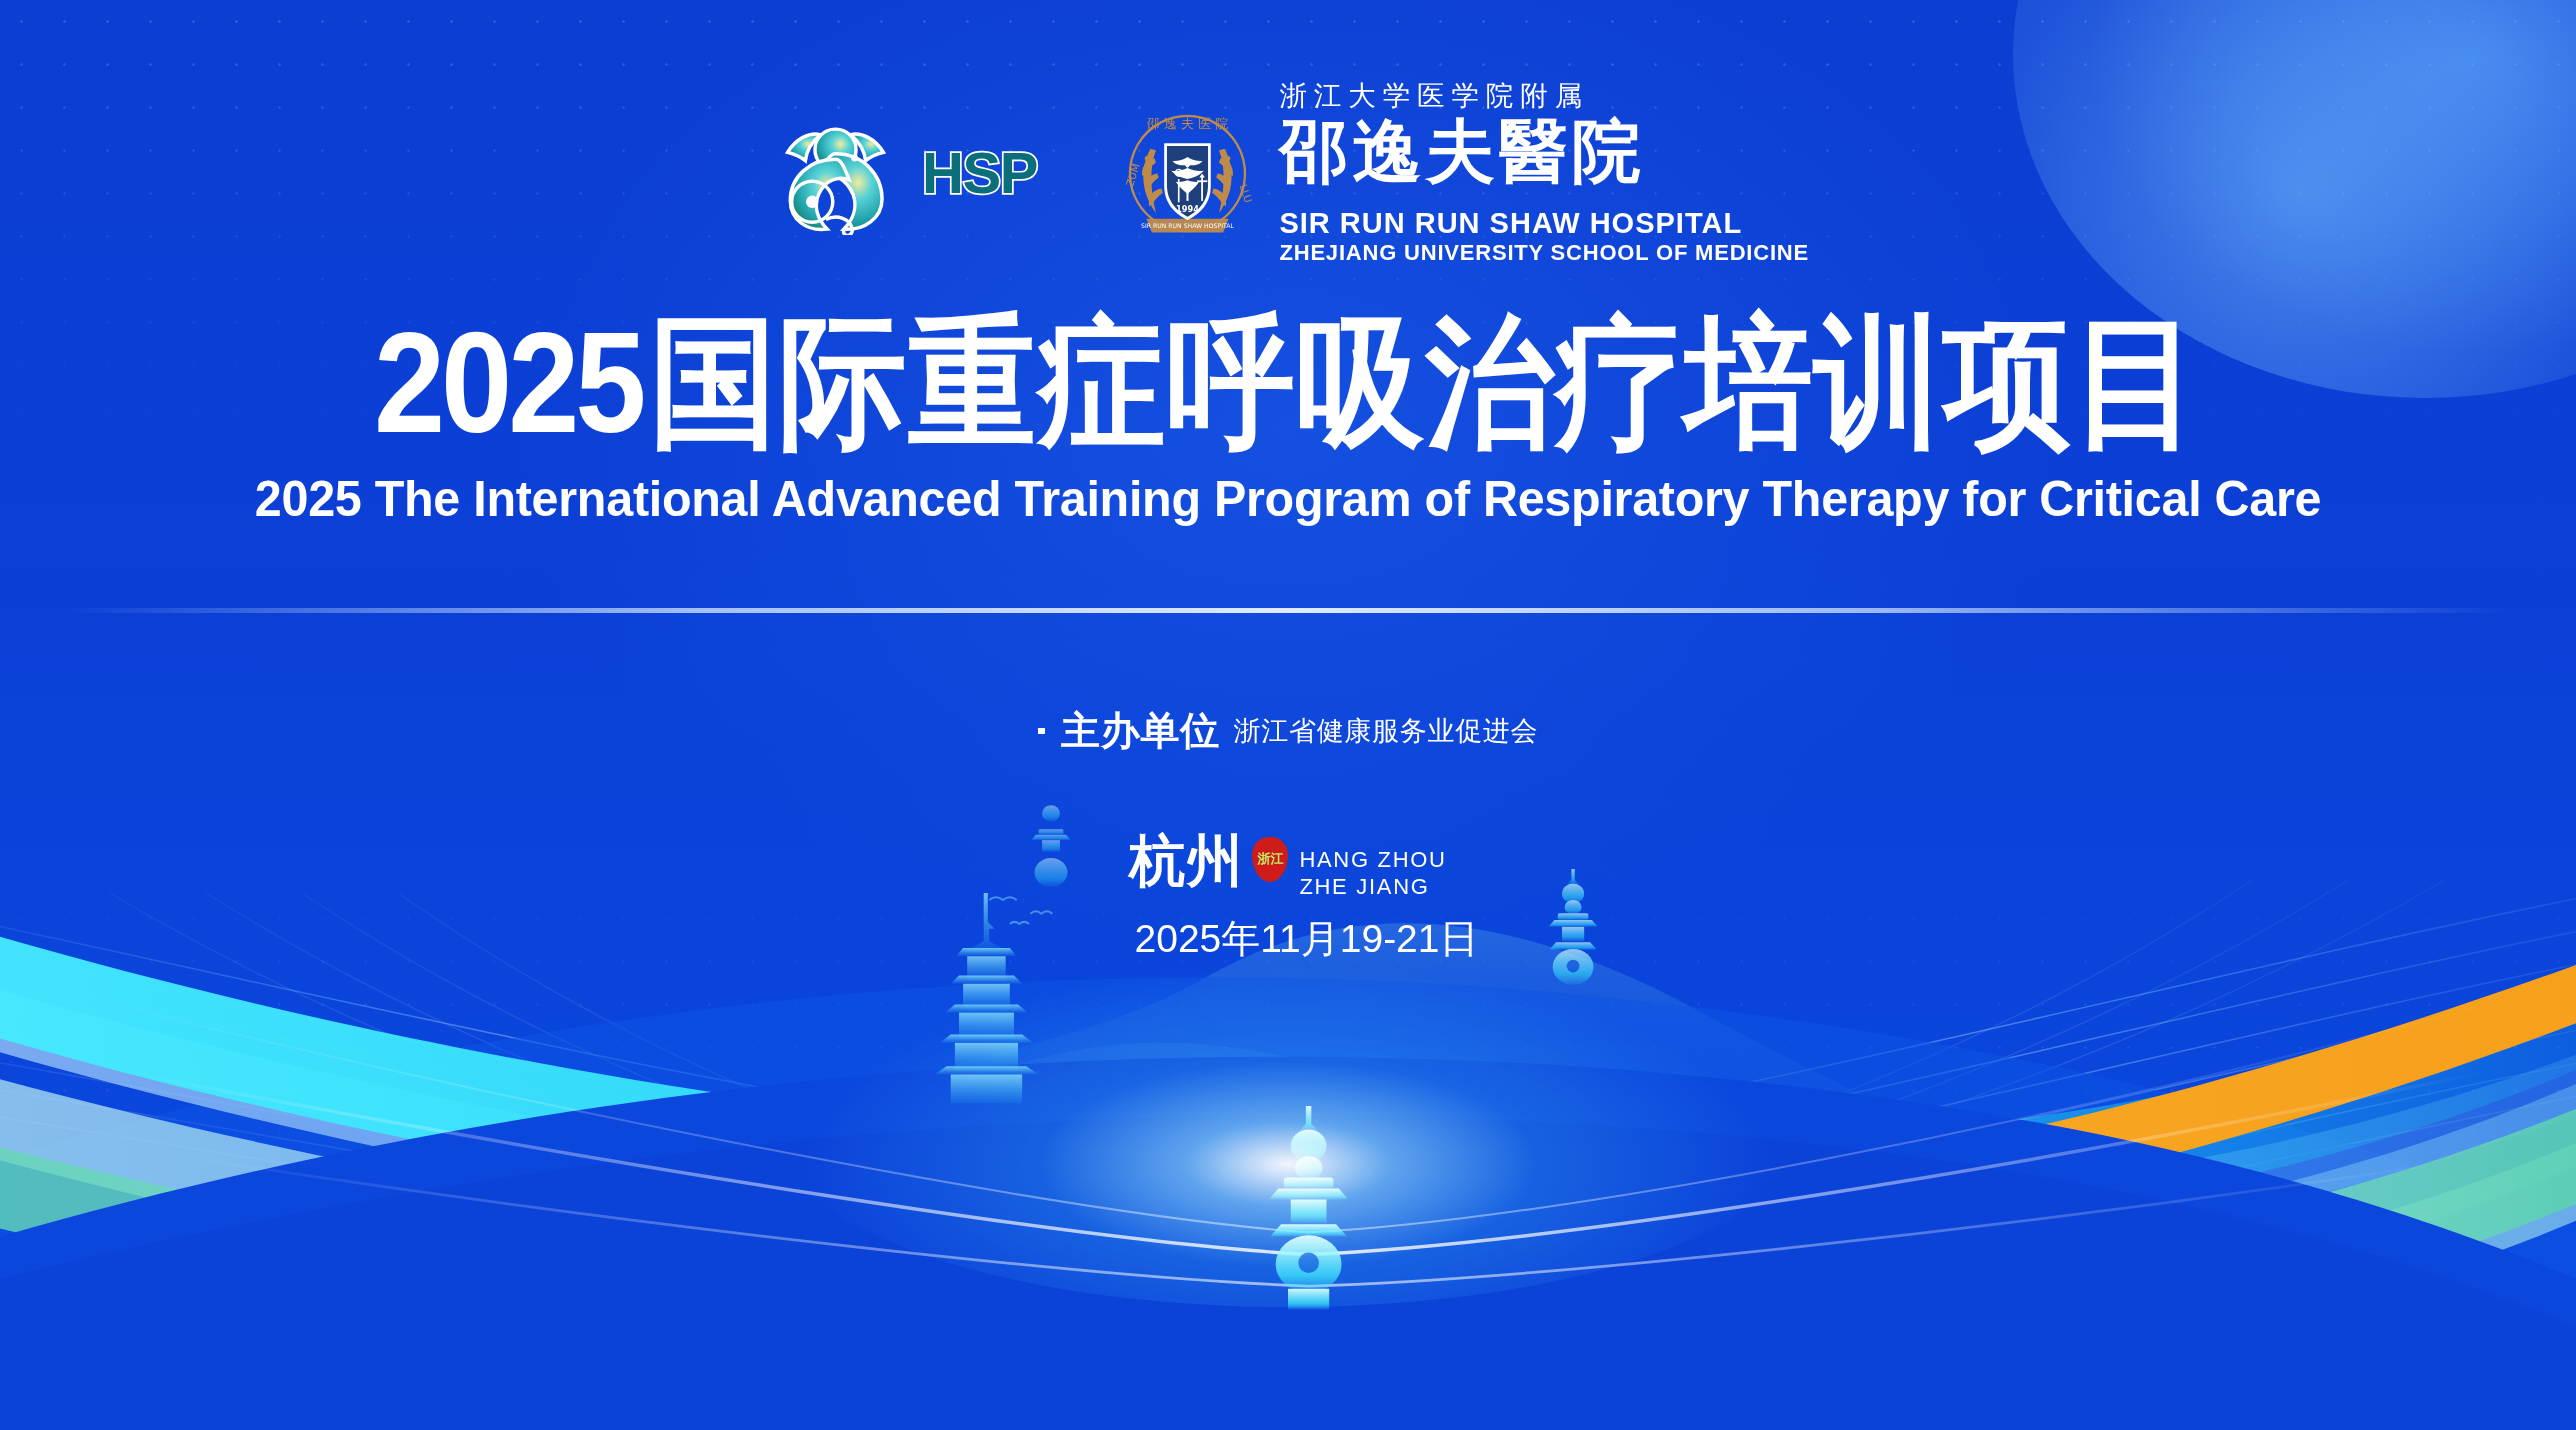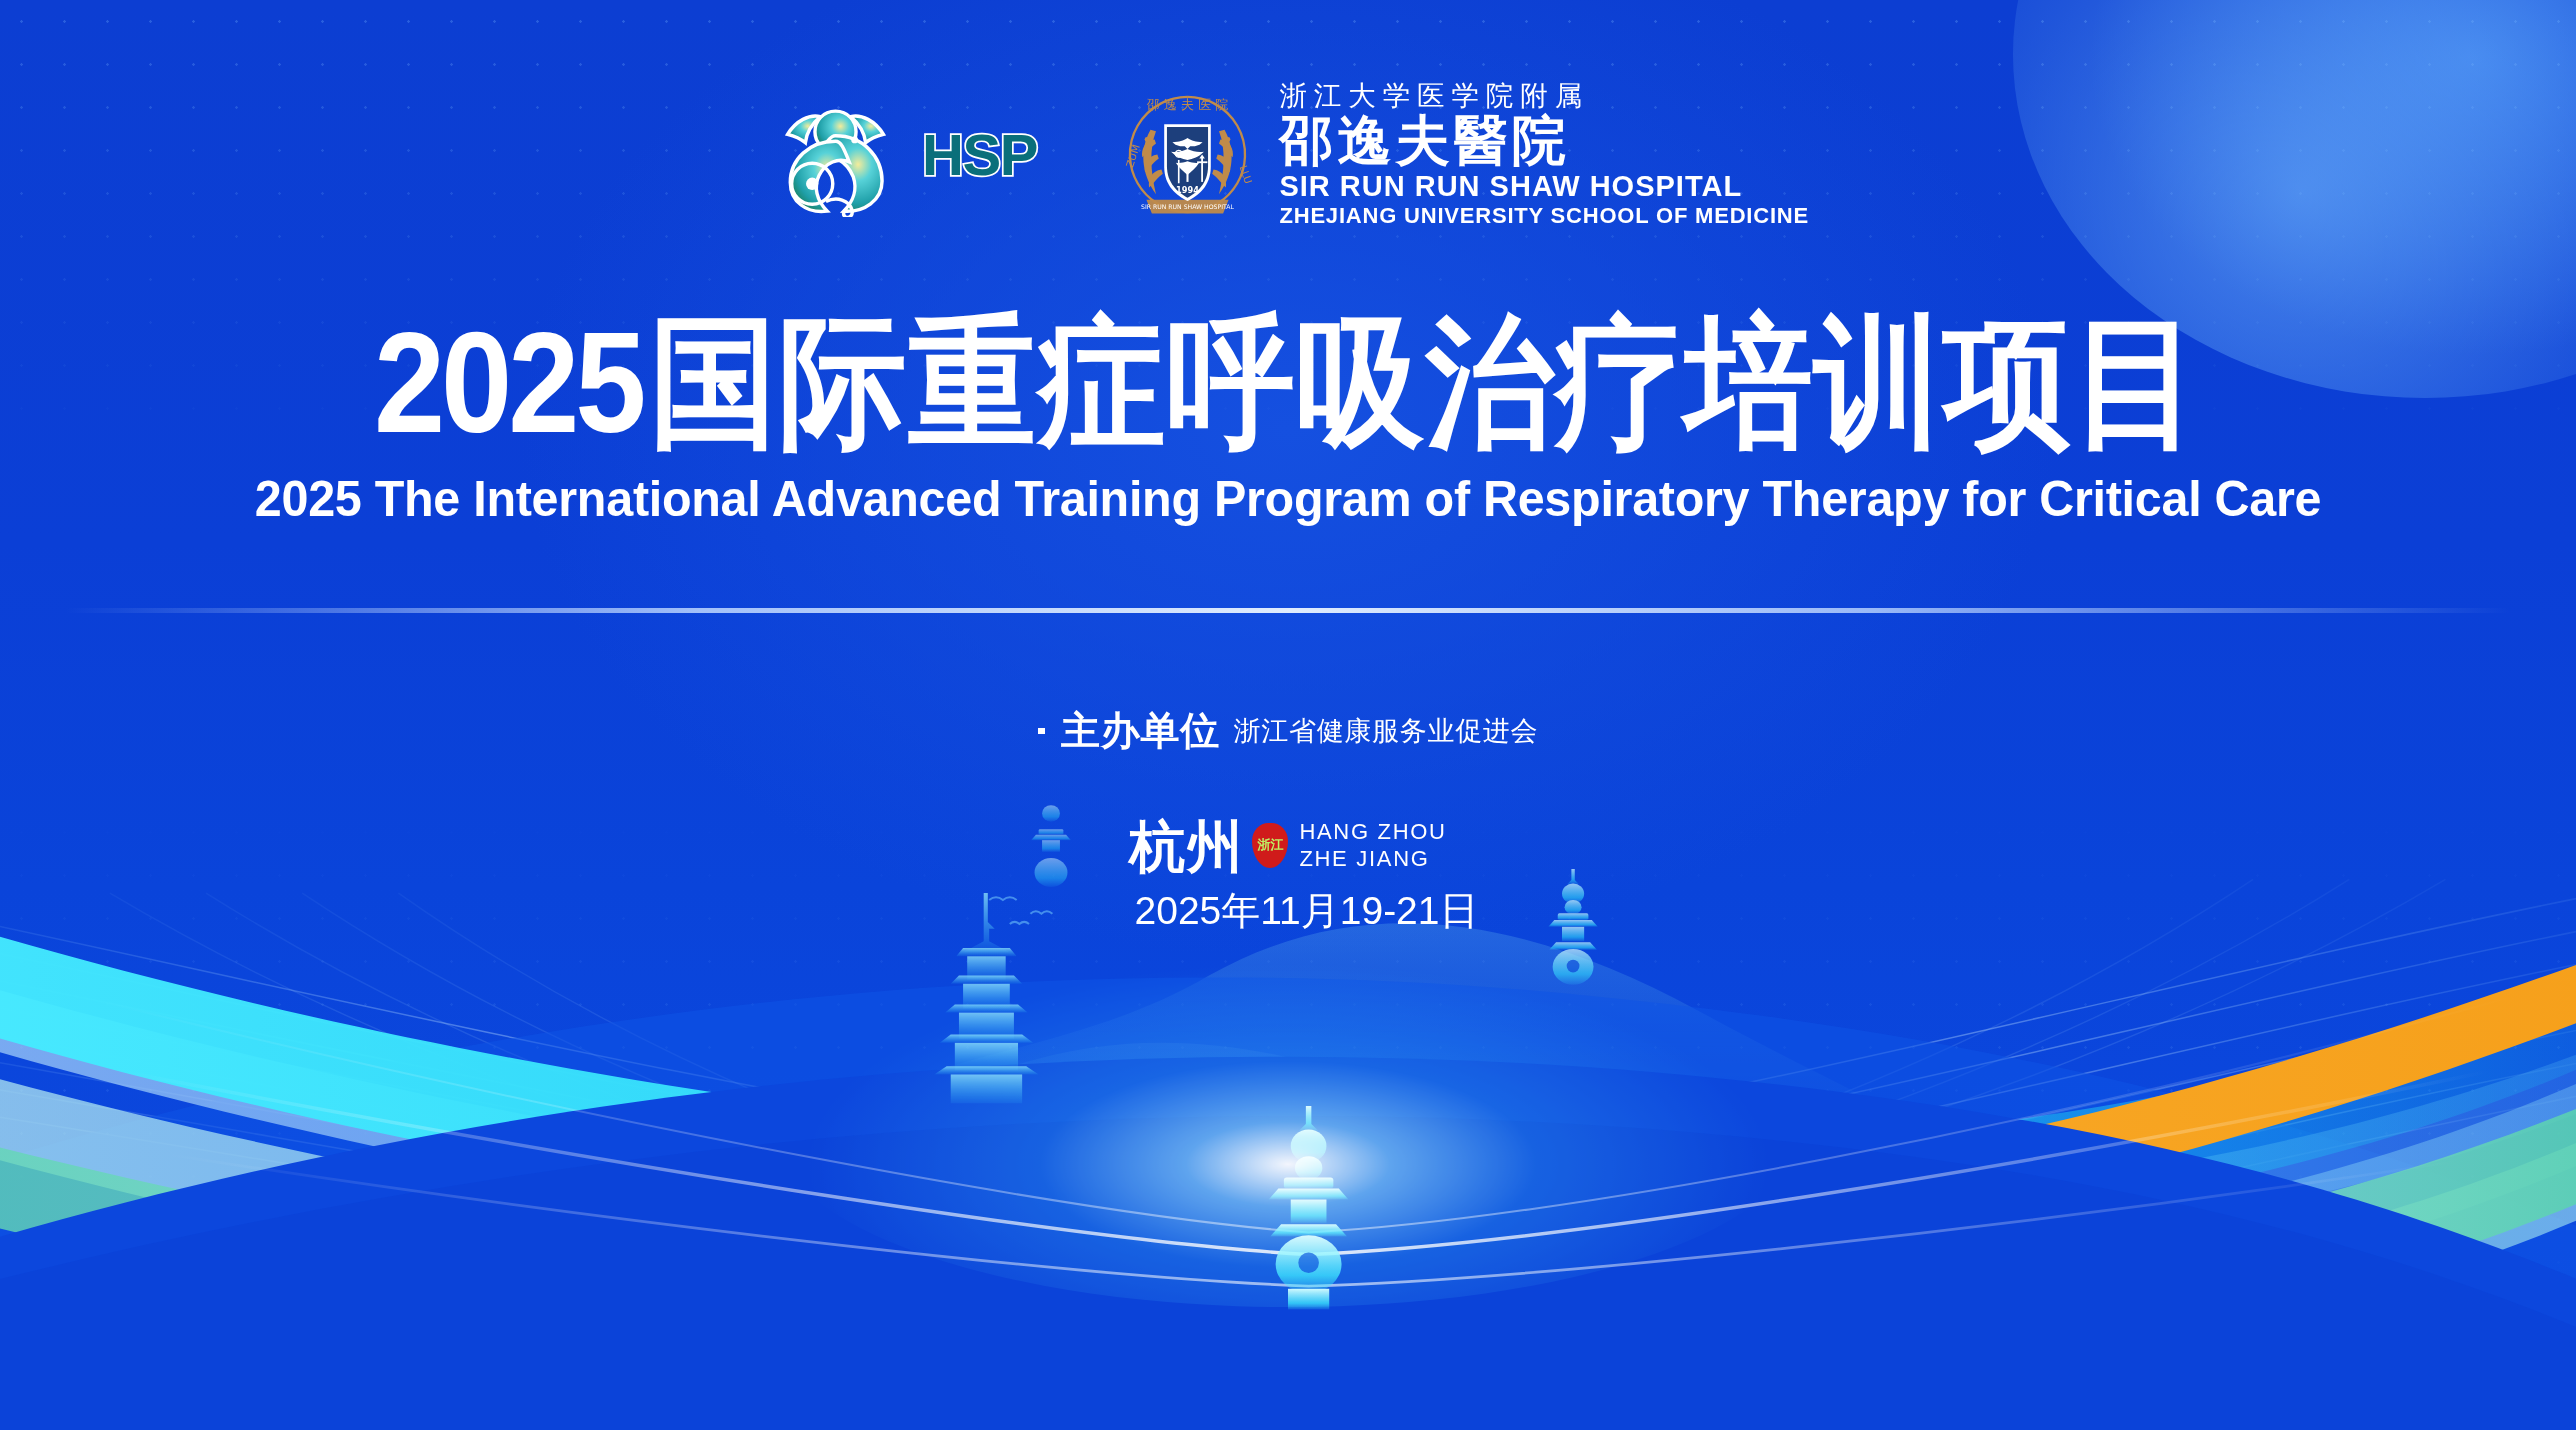--- a/index.html
+++ b/index.html
@@ -47,22 +47,22 @@
   }
   .logo-hsp{display:flex;align-items:center;gap:18px;}
   .hsp-word{
     font-size:58px;font-weight:700;letter-spacing:-1.4px;color:#0a6f7a;
     -webkit-text-stroke:3.4px #ffffff;paint-order:stroke fill;
     line-height:1;
   }
   .logo-hosp{display:flex;align-items:center;gap:23.4px;}
   .hosp-text{display:flex;flex-direction:column;line-height:1;color:#fff;}
   .hosp-l1{font-size:27.5px;letter-spacing:6.9px;font-weight:500;margin-bottom:8.2px;}
-  .hosp-l2{font-size:54px;font-weight:700;letter-spacing:4.1px;margin-bottom:0;
-           font-family:Liberation Mono, monospace;}
+  .hosp-l2{font-size:69px;font-weight:700;letter-spacing:4.1px;margin-bottom:22px;
+           font-family:Liberation Serif, serif;}
   .hosp-l3{font-size:29px;font-weight:700;letter-spacing:1px;margin-bottom:4.8px;}
   .hosp-l4{font-size:22px;font-weight:700;letter-spacing:0.8px;}
 
   
   .titles{position:absolute;left:0;top:310px;width:100%;text-align:center;}
   .title-cn{
     position:relative;display:inline-block;
     font-size:128px;font-weight:700;color:#fff;line-height:1.02;
     letter-spacing:1.4px;white-space:nowrap;
     transform:scaleY(1.12);transform-origin:center top;
@@ -92,21 +92,21 @@
   .hz{position:absolute;left:0;top:819px;width:100%;text-align:center;color:#fff;}
   .hz-row{display:inline-flex;align-items:center;gap:6.9px;}
   .hz-cn{font-size:56px;font-weight:700;letter-spacing:1.4px;line-height:1;
          font-family:"DejaVu Sans","Liberation Sans",sans-serif;}
   .hz-seal{
     width:36px;height:45px;background:#d01b1b;border-radius:46% 46% 50% 50%/40% 40% 60% 60%;
     display:flex;flex-direction:column;align-items:center;justify-content:center;
     color:#bef264;font-size:13px;line-height:1.05;font-weight:700;margin:0 4.1px 4.1px 1.4px;
     font-family:"DejaVu Serif","Liberation Serif",serif;
   }
-  .hz-py{display:flex;flex-direction:column;line-height:1.22;text-align:left;font-size:22px;letter-spacing:1.7px;margin-bottom:2.7px;}
+  .hz-py{display:flex;flex-direction:column;line-height:1.22;text-align:left;font-size:22px;letter-spacing:1.7px;margin-bottom:2.7px;margin-top:28px;}
   .hz-date{margin-top:8.2px;font-size:39px;font-weight:500;letter-spacing:0px;padding-left:37px;}
 </style>
 </head>
 <body>
 
 <div class="stage">
 
   <div class="dots"></div>
   <div class="dots b"></div>
   <div class="cornerglow"></div>

